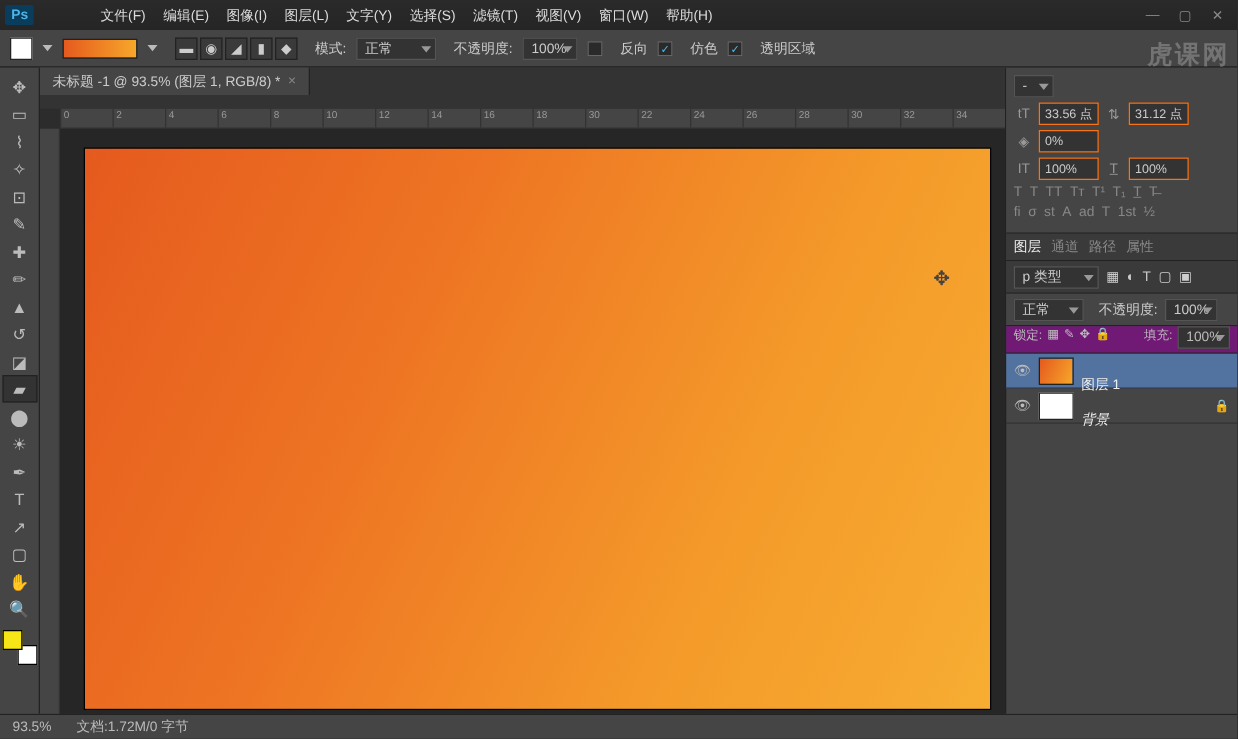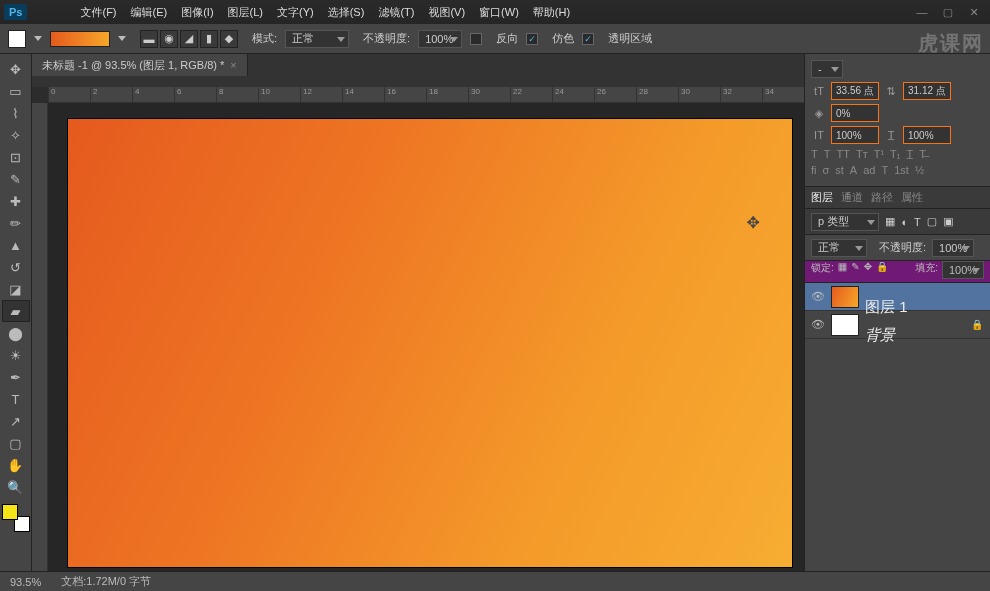--- a/index.html
+++ b/index.html
@@ -50,21 +50,21 @@
 .layers { flex:1; display:flex; flex-direction:column;}
 .lhdr { height:26px; background:#3a3a3a; border-bottom:1px solid #222; display:flex;align-items:center;padding:0 6px;gap:6px;}
 .lopts { height:26px; background:#454545; border-bottom:1px solid #222; display:flex;align-items:center;padding:0 6px;gap:6px;}
 .lopts2 { height:22px; background:#701a75; border-bottom:1px solid #222; display:flex;padding:0 6px;gap:4px;font-size:10px;color:#bbb;}
 .layer { height:28px; display:flex;align-items:center; padding:0 6px; gap:6px; border-bottom:1px solid #333;}
 .layer.sel{ background:#5272a0;}
 .eye { width:14px; color:#bbb;}
 .thumb { width:28px; height:22px; border:1px solid #222;}
 .thumb.grad{ background:linear-gradient(115deg,#e55a1e,#f7a72a);}
 .thumb.white{ background:#fff;}
-.layer .name{ font-size:15px; color:#eee;margin-top:21px;}
+.layer .name{ font-size:11px; color:#eee;margin-top:21px;}
 .lock{ margin-left:auto; color:#999; font-size:10px;}
 .statusbar { height:20px; background:#454545; border-top:1px solid #222; display:flex;align-items:center;padding:0 10px;gap:20px;font-size:11px;color:#bbb;}
 .watermark{position:absolute;top:30px;right:6px;font-size:20px;color:rgba(255,255,255,.25);font-weight:bold;letter-spacing:2px;pointer-events:none;}
 </style>
 </head>
 <body>
 
 <div class="titlebar">
   <div class="ps-badge">Ps</div>
   <div class="menubar">

